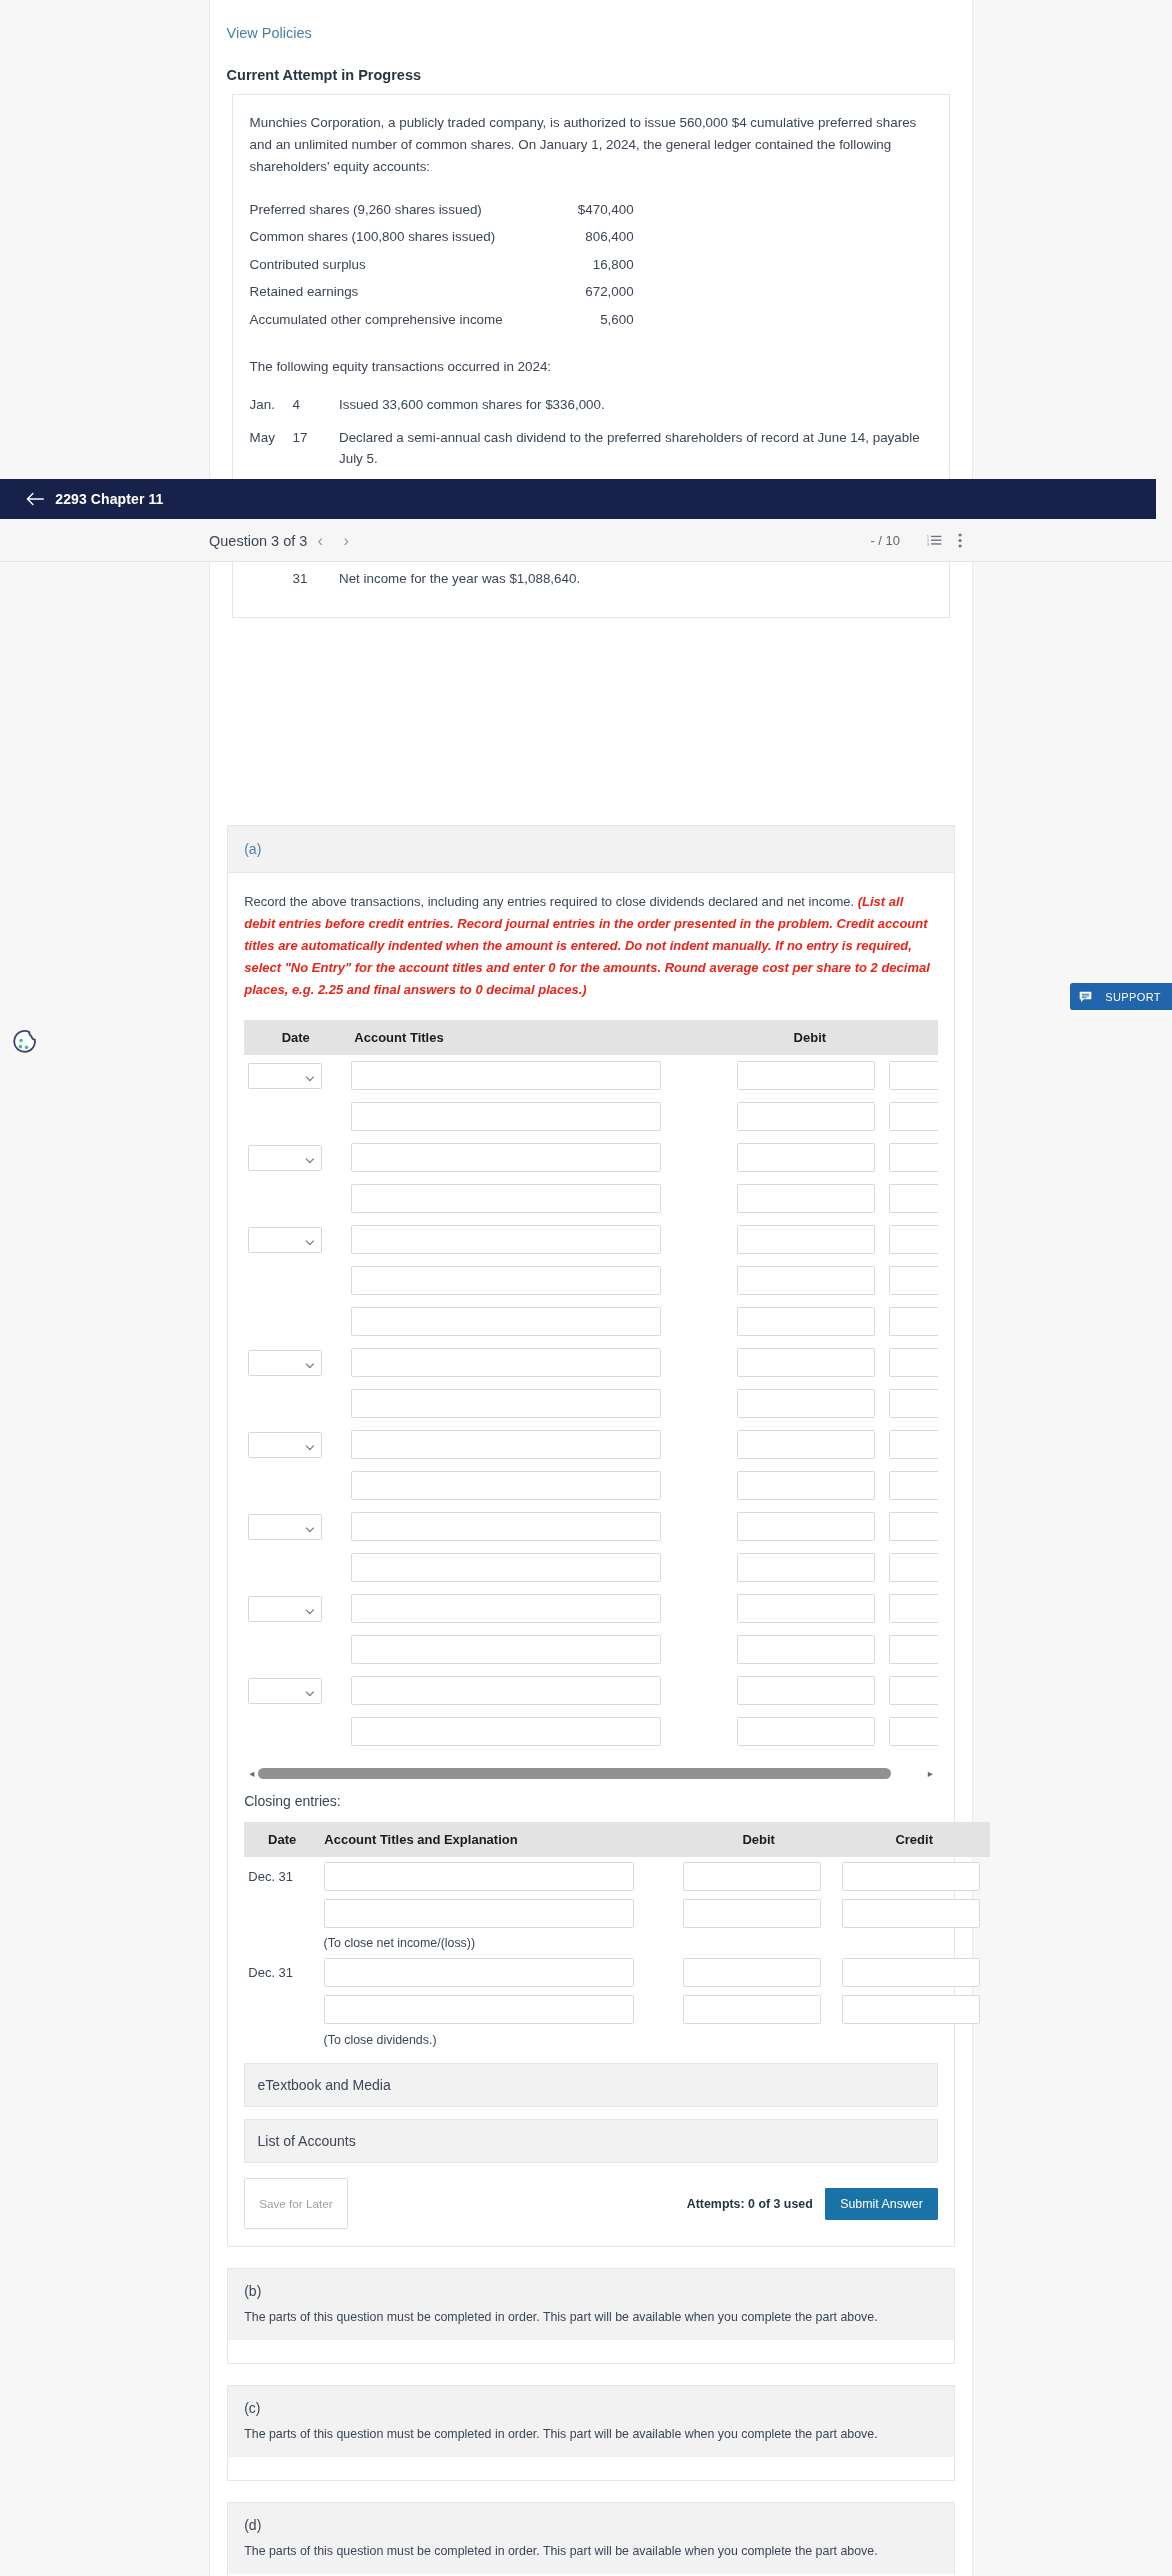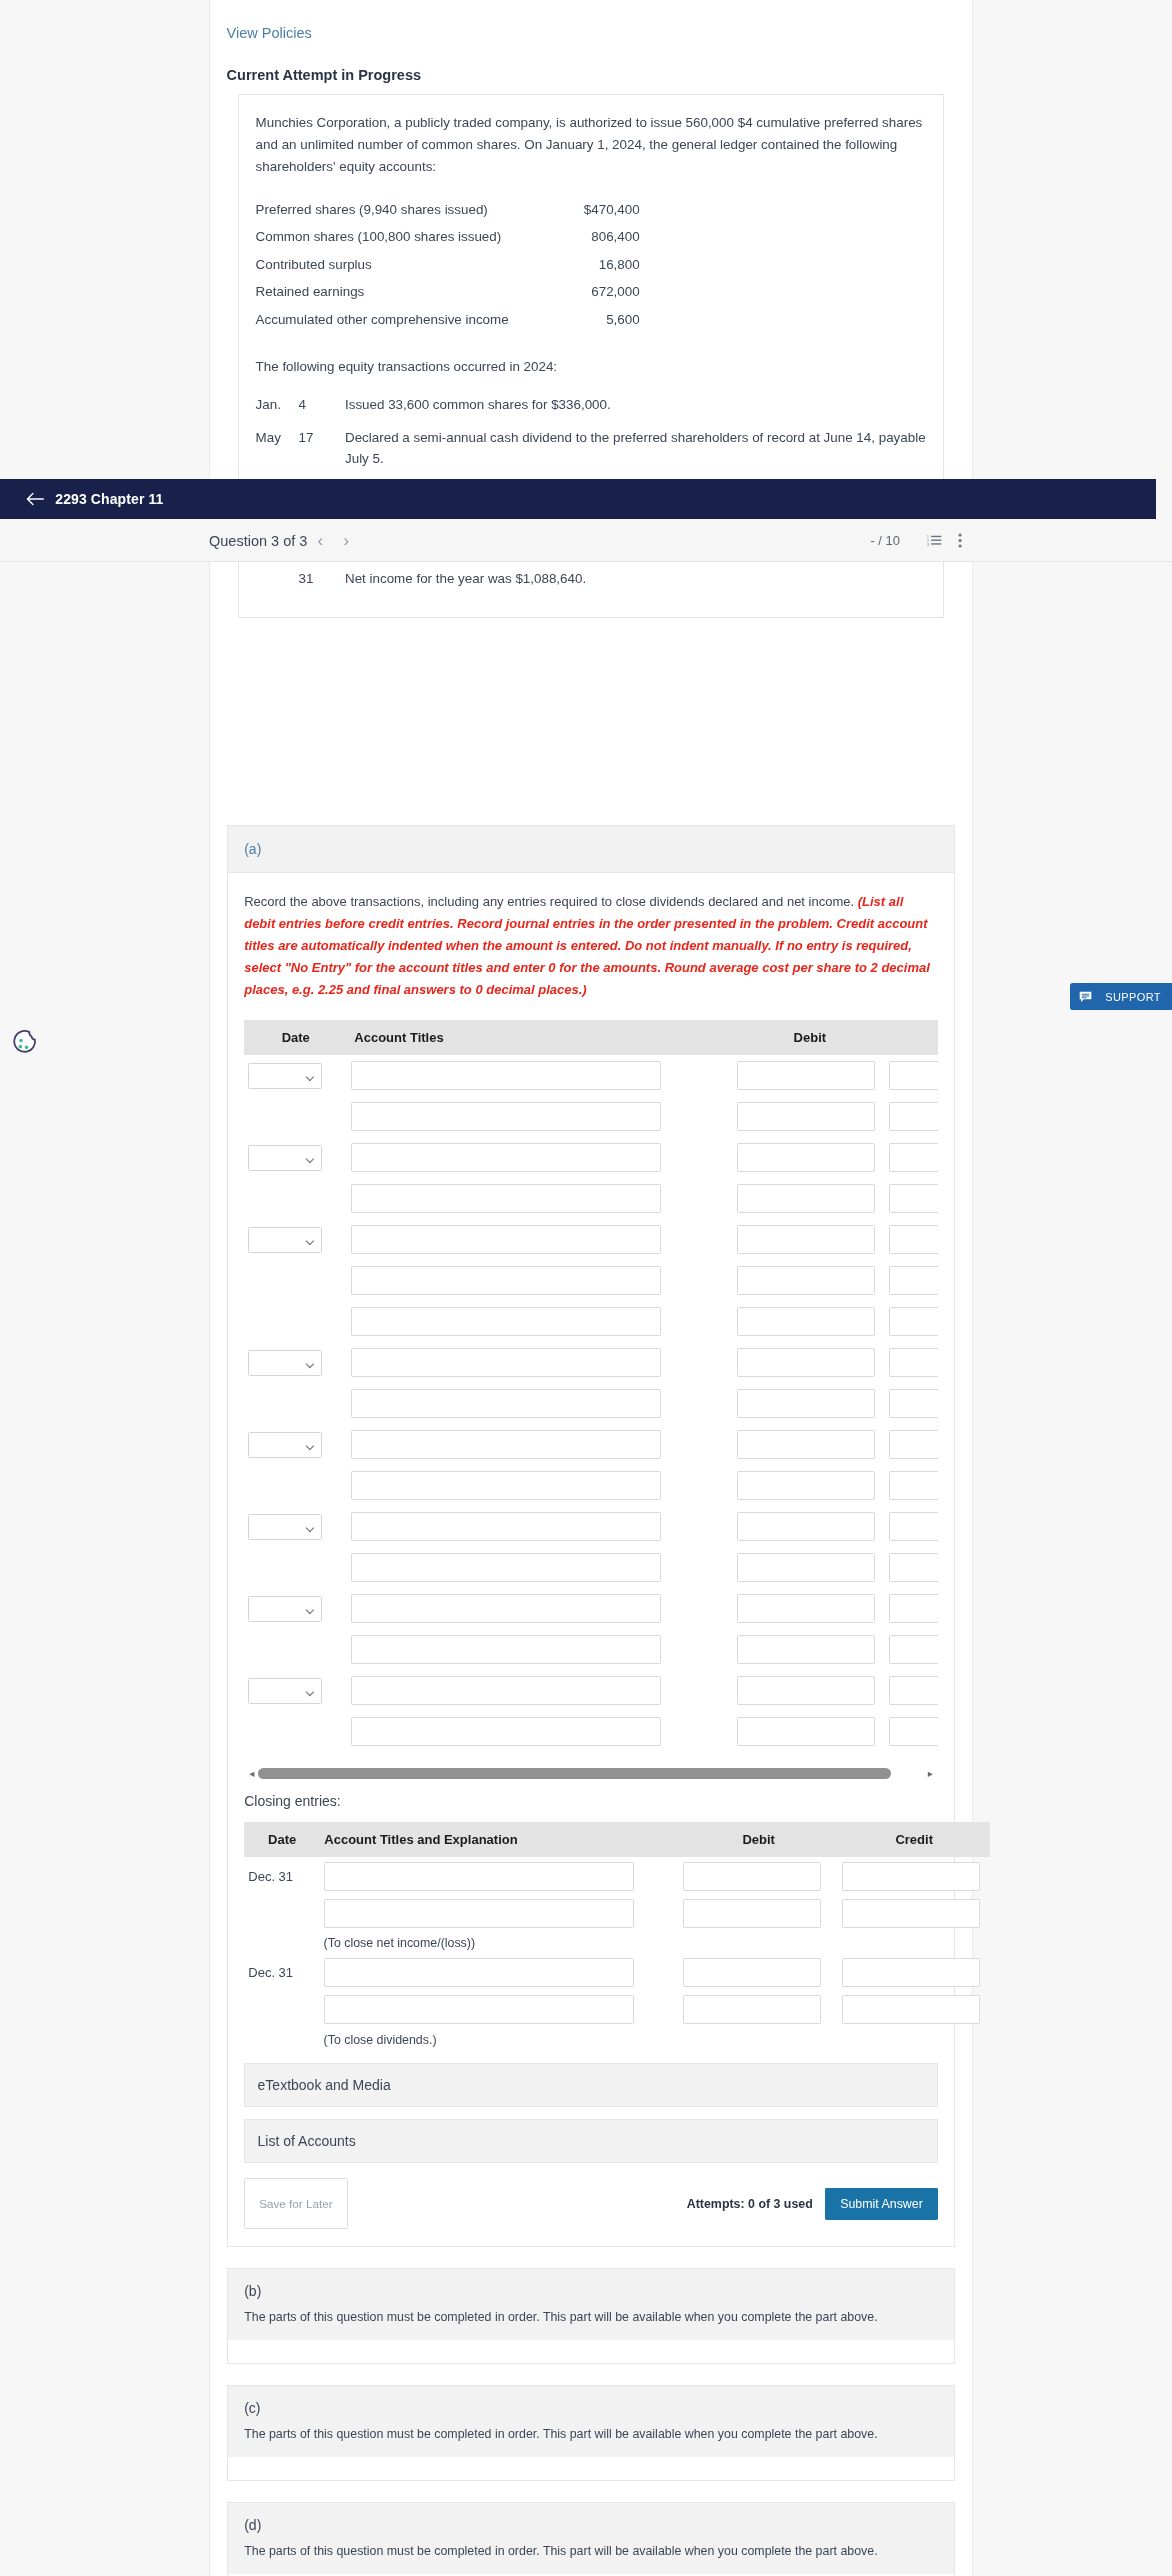--- a/index.html
+++ b/index.html
@@ -31,21 +31,21 @@
   }
   .attempt-title {
     font-size: 14.5px;
     font-weight: bold;
     color: #2b3445;
     padding: 26px 16.6px 11px 16.6px;
   }
 
   .problem-card {
     border: 0.7px solid #e6e6e9;
-    margin: 0 28px;
+    margin: 0 22px;
     padding: 16.6px 16.6px 21px 16.6px;
     background: #fff;
   }
   .ptext {
     font-size: 13.4px;
     color: #3c4656;
     line-height: 1.65;
   }
   .acct-table { margin-top: 18px; border-collapse: collapse; }
   .acct-table td { font-size: 13.4px; color: #3c4656; padding: 6.2px 0; }
@@ -245,21 +245,21 @@
   <a class="view-policies">View Policies</a>
 
   <div class="attempt-title">Current Attempt in Progress</div>
 
   <div class="problem-card">
     <div class="ptext">Munchies Corporation, a publicly traded company, is authorized to issue 560,000 $4 cumulative preferred shares and an unlimited number of common shares. On January 1, 2024, the general ledger contained the following shareholders' equity accounts:</div>
 
     <table class="acct-table">
       <tbody id="acct-rows">
           <tr>
-            <td class="lbl">Preferred shares (9,940 shares issued)</td>
+            <td class="lbl">Preferred shares (9,260 shares issued)</td>
             <td class="val">$470,400</td>
           </tr>
           <tr>
             <td class="lbl">Common shares (100,800 shares issued)</td>
             <td class="val">806,400</td>
           </tr>
           <tr>
             <td class="lbl">Contributed surplus</td>
             <td class="val">16,800</td>
           </tr>

